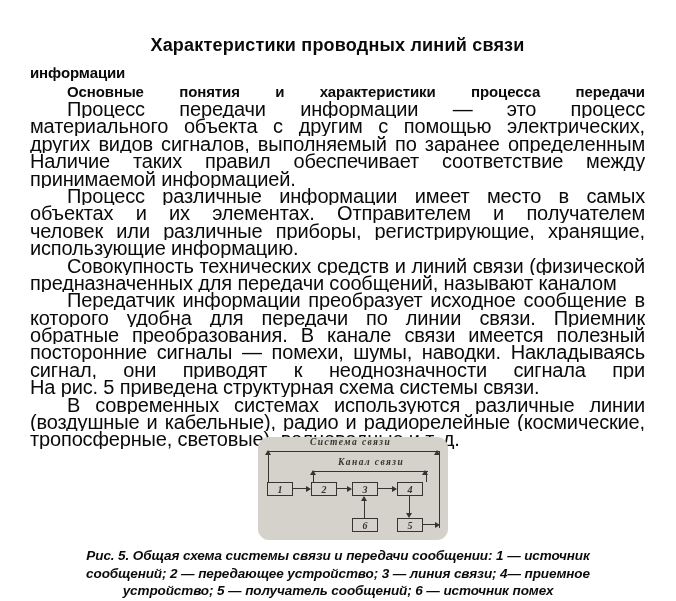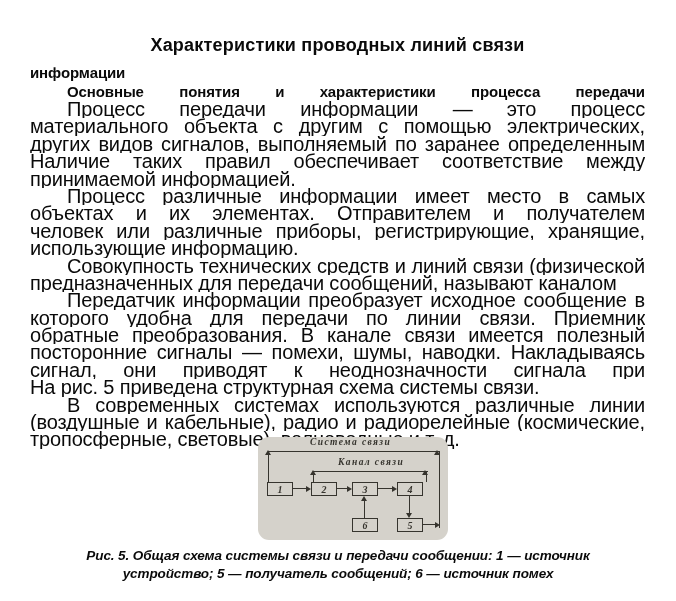--- a/index.html
+++ b/index.html
@@ -137,16 +137,17 @@
 
     <div class="vline" style="left:151px;top:59px;height:18px;"></div>
     <div class="arr d" style="left:148px;top:76px;"></div>
 
     <div class="hline" style="left:165px;top:87px;width:13px;"></div>
     <div class="arr r" style="left:177px;top:84.5px;"></div>
   </div>
 
   <div class="caption">
     <div>Рис. 5. Общая схема системы связи и передачи сообщении: 1 — источник</div>
+    <div>сообщений; 2 — передающее устройство; 3 — линия связи; 4— приемное</div>
     <div>устройство; 5 — получатель сообщений; 6 — источник помех</div>
   </div>
 
 </div>
 
 </body></html>

